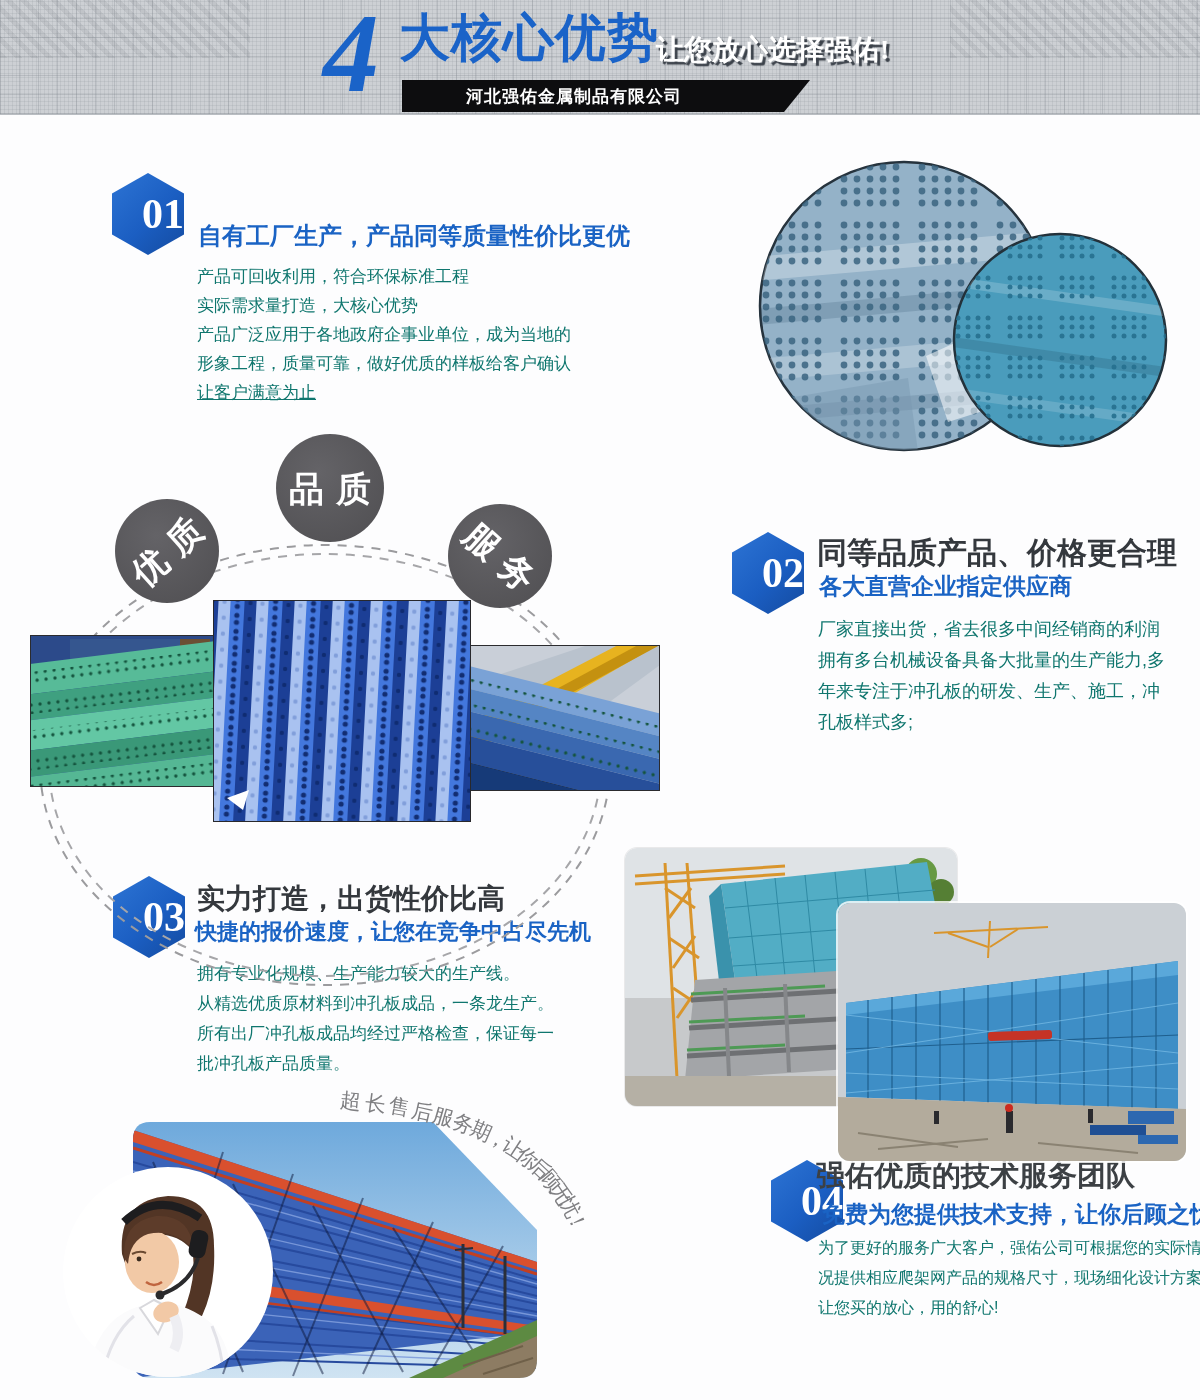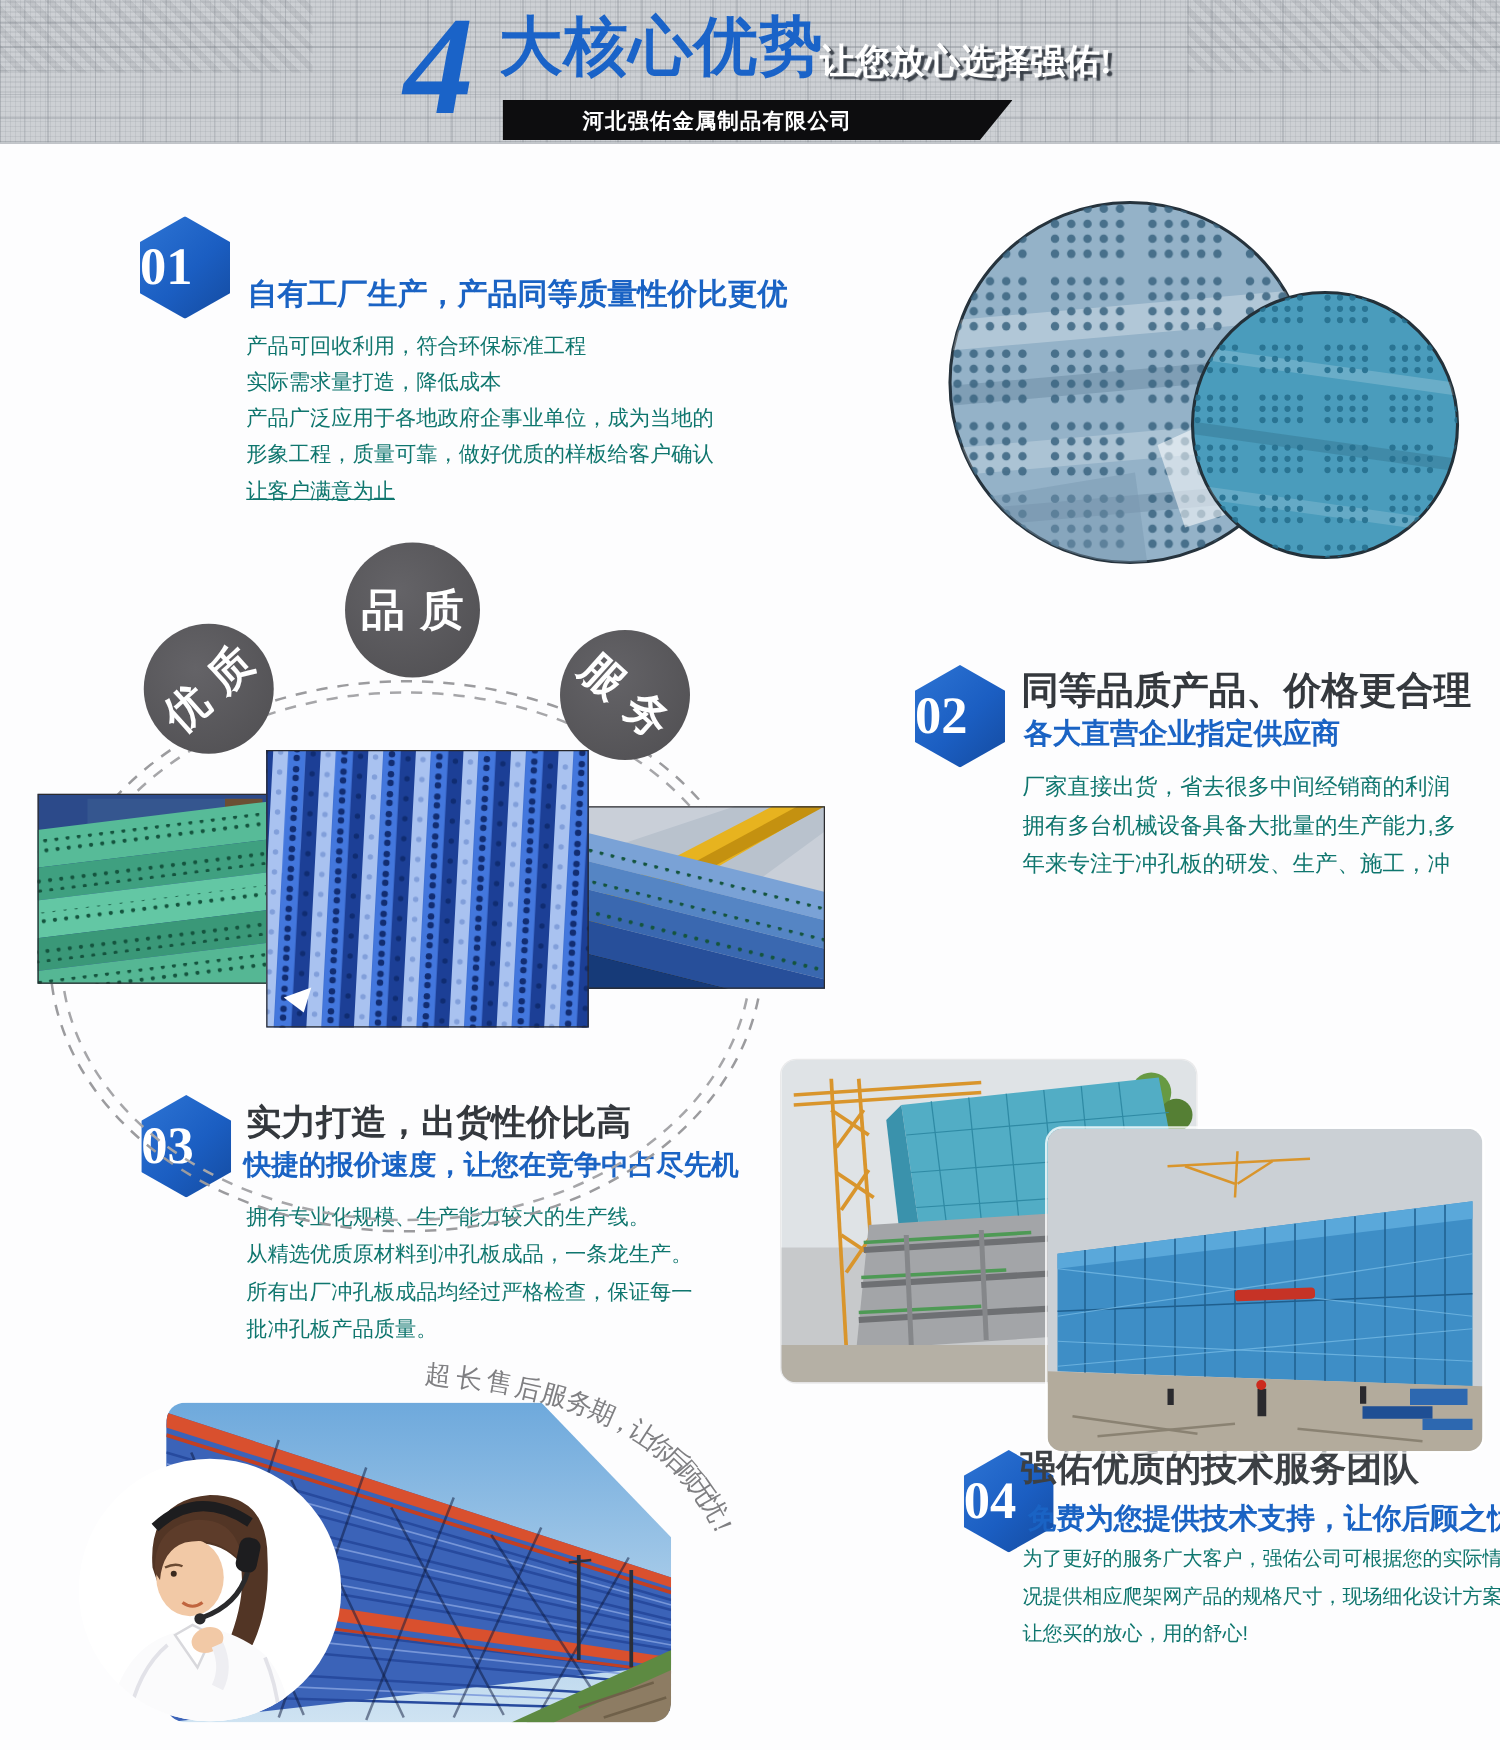--- a/index.html
+++ b/index.html
@@ -19,21 +19,21 @@
     background:repeating-linear-gradient(45deg, rgba(85,90,98,.10) 0 5px, transparent 5px 11px);}
   #big-number{left:323px;top:2px;font:italic 900 112px/0.92 "Liberation Serif",serif;color:#1a63c8;}
   #header-title{left:399px;top:13px;font:900 51px/1 "Liberation Serif",serif;color:#1a63c8;letter-spacing:1px;text-align:right;}
   #header-tagline{left:656px;top:36px;font:bold 28px/1 "Liberation Serif",serif;color:#ffffff;
     text-shadow:3px 3px 1px rgba(52,58,66,.95);}
   #company-band{left:402px;top:80px;width:408px;height:32px;background:#0d0d0f;
     clip-path:polygon(0 0,100% 0,calc(100% - 26px) 100%,0 100%);
     display:flex;align-items:center;justify-content:center;padding-right:64px;box-sizing:border-box;}
   #company-band span{font:bold 17px/1 "Liberation Sans",sans-serif;color:#fff;letter-spacing:1px;}
   
-  .hex{width:72px;height:82px;display:flex;align-items:center;justify-content:flex-start;
+  .hex{width:72px;height:82px;display:flex;align-items:center;justify-content:flex-end;
     background:linear-gradient(135deg,#2d74d4 0%,#1b5ec2 55%,#14folie 100%);
     background:linear-gradient(135deg,#2d74d4 0%,#1b5ec2 55%,#144ba0 100%);
     clip-path:polygon(50% 0,100% 25%,100% 75%,50% 100%,0 75%,0 25%);}
   .hex span{font:bold 42px/1 "Liberation Serif",serif;color:#fff;}
   
   .sec-title-sans{font:bold 30px/1.1 "Liberation Sans",sans-serif;color:#3c4044;white-space:nowrap;}
   .sec-title-serif{font:bold 28px/1.1 "Liberation Serif",serif;color:#34383d;white-space:nowrap;}
   .sec-sub{font:bold 23px/1.1 "Liberation Serif",serif;color:#1a63c4;white-space:nowrap;}
   .body-line{font:400 17px/1 "Liberation Sans",sans-serif;color:#0f766e;white-space:nowrap;}
   
@@ -67,21 +67,21 @@
     <ellipse cx="325" cy="765" rx="285" ry="220" fill="none" stroke="#9b9b9e" stroke-width="2" stroke-dasharray="9 8"></ellipse>
     <ellipse cx="325" cy="765" rx="276" ry="211" fill="none" stroke="#a6a6a9" stroke-width="2" stroke-dasharray="9 8"></ellipse>
   </svg>
 
   <div class="abs hex" style="left:112px;top:173px;">
     <span>01</span>
   </div>
   <div class="abs sec-sub" style="left:198px;top:223px;font-size:24px;">自有工厂生产，产品同等质量性价比更优</div>
   <div class="abs" style="left:197px;top:268px;">
     <div class="body-line" style="height:29px;">产品可回收利用，符合环保标准工程</div>
-    <div class="body-line" style="height:29px;">实际需求量打造，降低成本</div>
+    <div class="body-line" style="height:29px;">实际需求量打造，大核心优势</div>
     <div class="body-line" style="height:29px;">产品广泛应用于各地政府企事业单位，成为当地的</div>
     <div class="body-line" style="height:29px;">形象工程，质量可靠，做好优质的样板给客户确认</div>
     <div class="body-line" style="height:29px;text-decoration:underline;">让客户满意为止</div>
   </div>
 
   <svg class="abs photo" style="left:758px;top:160px;z-index:2;" width="292" height="292" viewBox="0 0 292 292">
     <defs>
       <pattern id="dotsL" width="78" height="58" patternUnits="userSpaceOnUse">
         <g fill="#3a6480">
           <circle cx="8" cy="7" r="3.4"></circle>
@@ -235,20 +235,21 @@
 
   <div class="abs hex" style="left:732px;top:532px;">
     <span>02</span>
   </div>
   <div class="abs sec-title-serif" style="left:817px;top:536px;font-size:30px;">同等品质产品、价格更合理</div>
   <div class="abs sec-sub" style="left:819px;top:574px;">各大直营企业指定供应商</div>
   <div class="abs" style="left:818px;top:620px;">
     <div class="body-line" style="height:31px;font-size:18px;">厂家直接出货，省去很多中间经销商的利润</div>
     <div class="body-line" style="height:31px;font-size:18px;">拥有多台机械设备具备大批量的生产能力,多</div>
     <div class="body-line" style="height:31px;font-size:18px;">年来专注于冲孔板的研发、生产、施工，冲</div>
+    <div class="body-line" style="height:31px;font-size:18px;">孔板样式多;</div>
   </div>
 
   <div class="abs hex" style="left:113px;top:876px;">
     <span>03</span>
   </div>
   <div class="abs sec-title-serif" style="left:197px;top:884px;">实力打造，出货性价比高</div>
   <div class="abs sec-sub" style="left:195px;top:920px;font-size:22px;">快捷的报价速度，让您在竞争中占尽先机</div>
   <div class="abs" style="left:197px;top:965px;">
     <div class="body-line" style="height:30px;">拥有专业化规模、生产能力较大的生产线。</div>
     <div class="body-line" style="height:30px;">从精选优质原材料到冲孔板成品，一条龙生产。</div>

